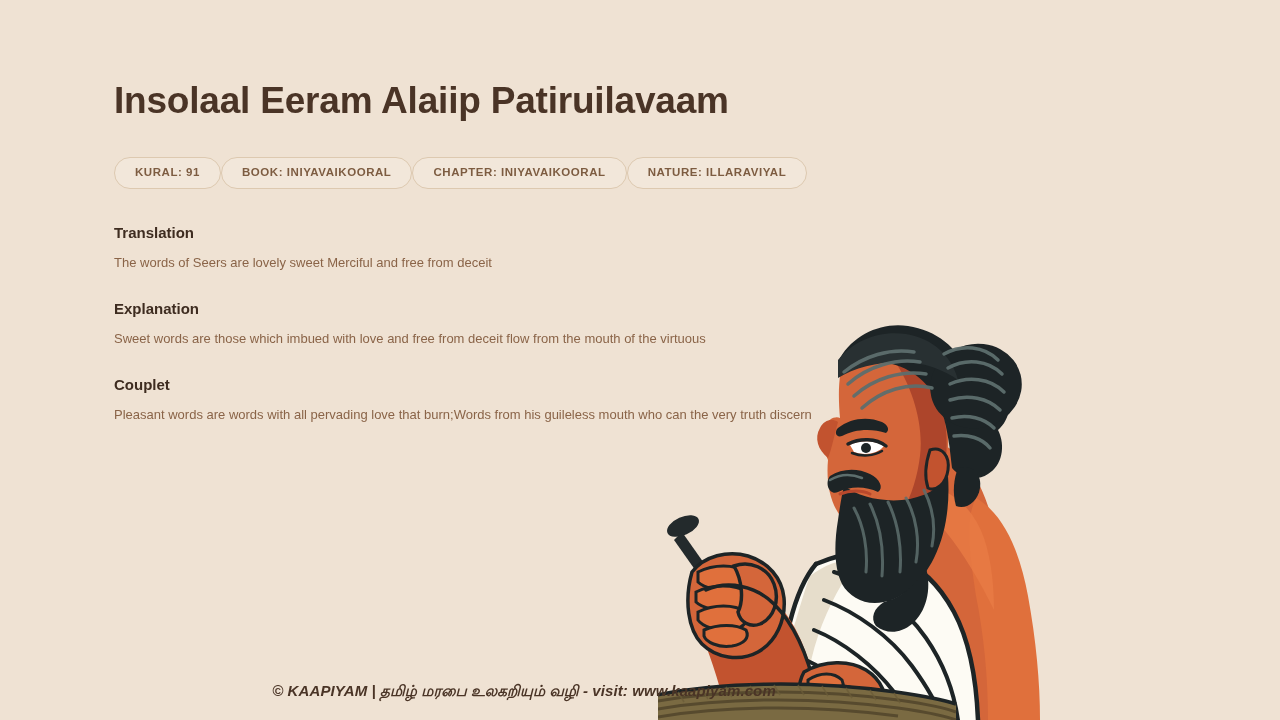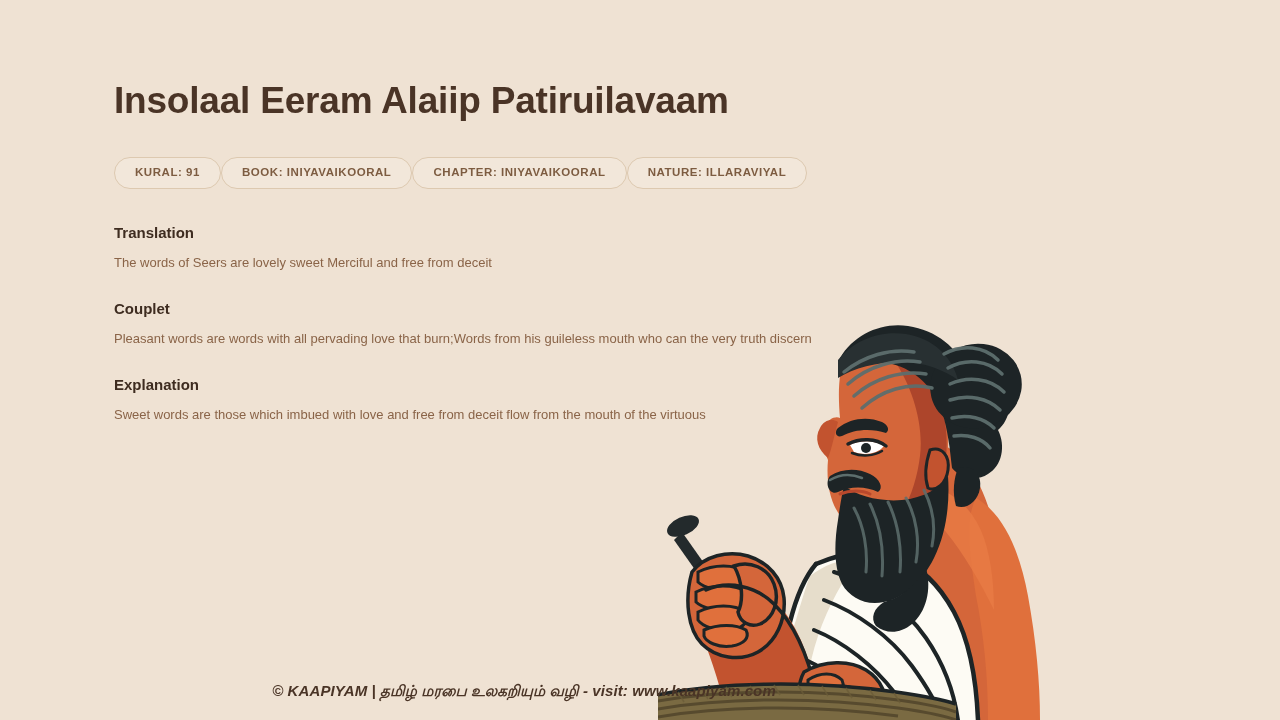--- a/index.html
+++ b/index.html
@@ -302,26 +302,26 @@
       <span class="badge">CHAPTER: INIYAVAIKOORAL</span>
       <span class="badge">NATURE: ILLARAVIYAL</span>
     </div>
 
     <div class="section first">
       <div class="section-heading">Translation</div>
       <div class="section-body">The words of Seers are lovely sweet Merciful and free from deceit</div>
     </div>
 
     <div class="section">
+      <div class="section-heading">Explanation</div>
+      <div class="section-body">Sweet words are those which imbued with love and free from deceit flow from the mouth of the virtuous</div>
+    </div>
+
+    <div class="section">
       <div class="section-heading">Couplet</div>
       <div class="section-body narrow">Pleasant words are words with all pervading love that burn;Words from his guileless mouth who can the very truth discern</div>
     </div>
 
-    <div class="section">
-      <div class="section-heading">Explanation</div>
-      <div class="section-body">Sweet words are those which imbued with love and free from deceit flow from the mouth of the virtuous</div>
-    </div>
-
   </div>
 
   <div id="footer">© KAAPIYAM | தமிழ் மரபை உலகறியும் வழி - visit: www.kaapiyam.com</div>
 
 </div>
 
 </body></html>

